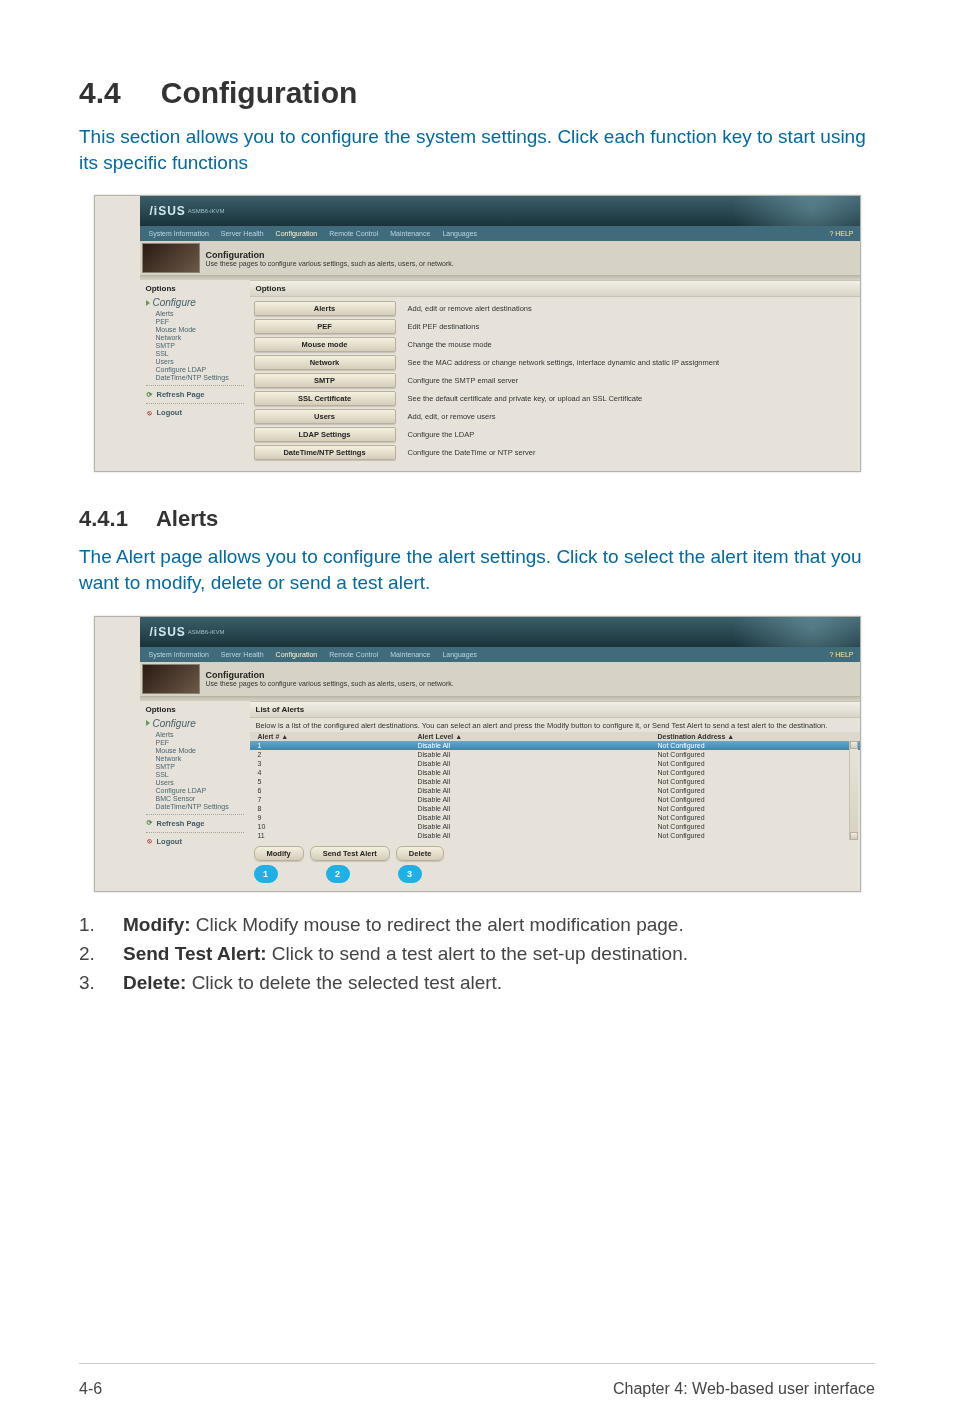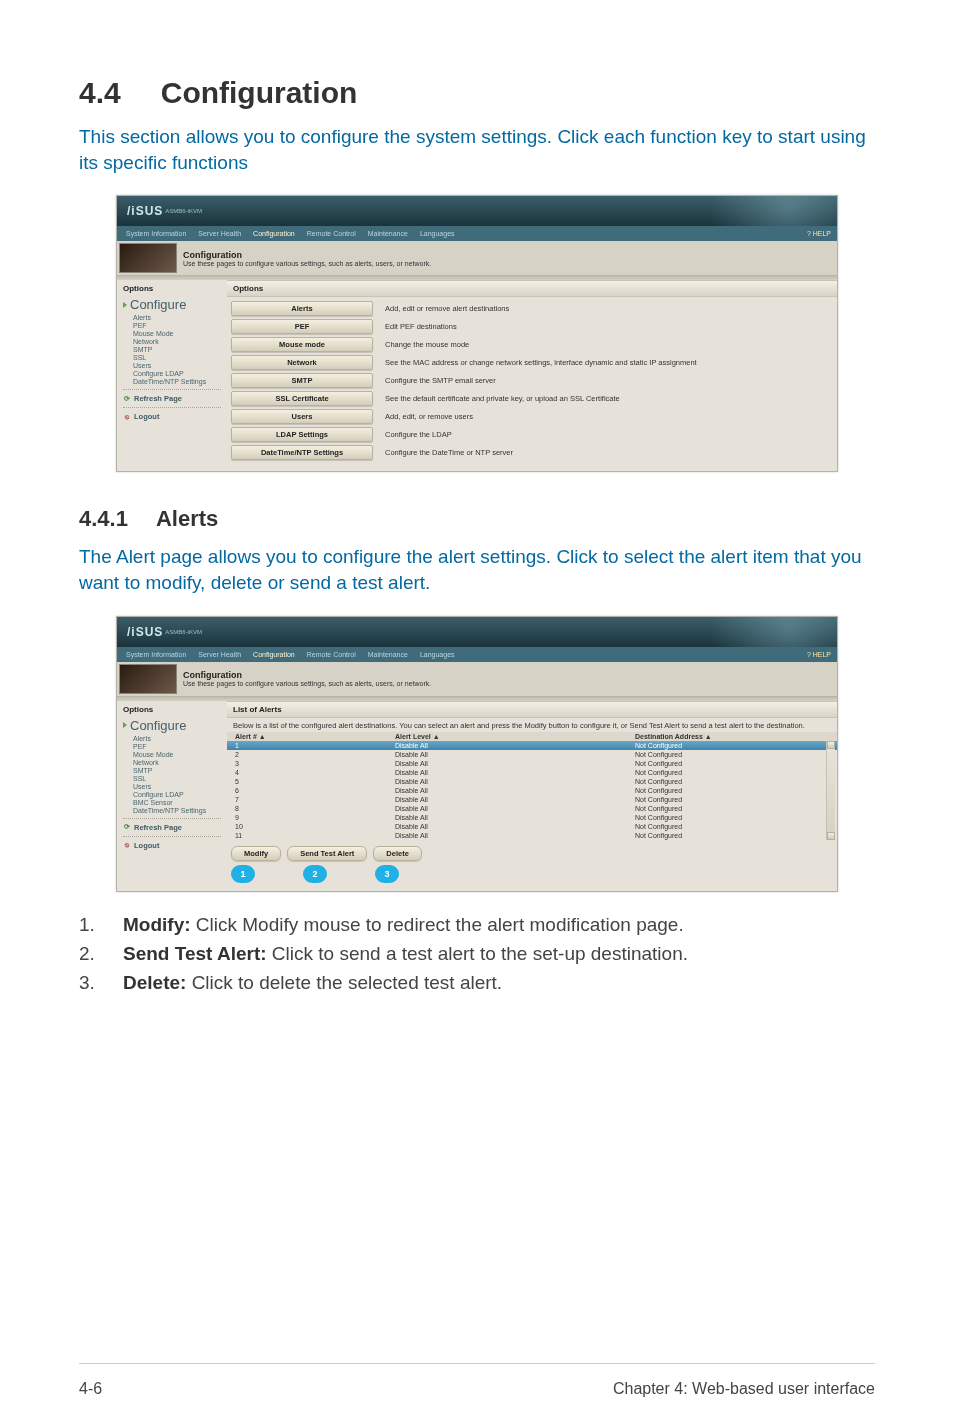--- a/index.html
+++ b/index.html
@@ -44,20 +44,21 @@
   }
   .screenshot {
     width: 720px;
     margin: 8px auto 18px auto;
     background: #e6e2d9;
     border: 1px solid #b5b2a9;
     font-size: 8px;
     color: #333;
     position: relative;
     box-shadow: 0 0 2px rgba(0,0,0,.2);
+    padding-left: 45px;
   }
   .ss-banner {
     height: 30px;
     background: linear-gradient(#3b5e6a,#1a333b);
     display: flex;
     align-items: center;
     padding: 0 10px;
     color: #cfe8ef;
     position: relative;
   }
@@ -135,25 +136,26 @@
     box-sizing: border-box;
     background: #e6e2d9;
   }
   .ss-side .side-title {
     font-weight: bold;
     font-size: 8px;
     color: #222;
     margin-bottom: 4px;
   }
   .ss-side .side-group {
-    font-size: 13px;
+    font-size: 10px;
     color: #45606a;
     margin-bottom: 2px;
     display: flex;
     align-items: center;
+    font-style: italic;
   }
   .ss-side .side-group::before {
     content: "";
     width: 0; height: 0;
     border-top: 3px solid transparent;
     border-bottom: 3px solid transparent;
     border-left: 4px solid #6b9b4e;
     margin-right: 3px;
   }
   .ss-side .side-item {

